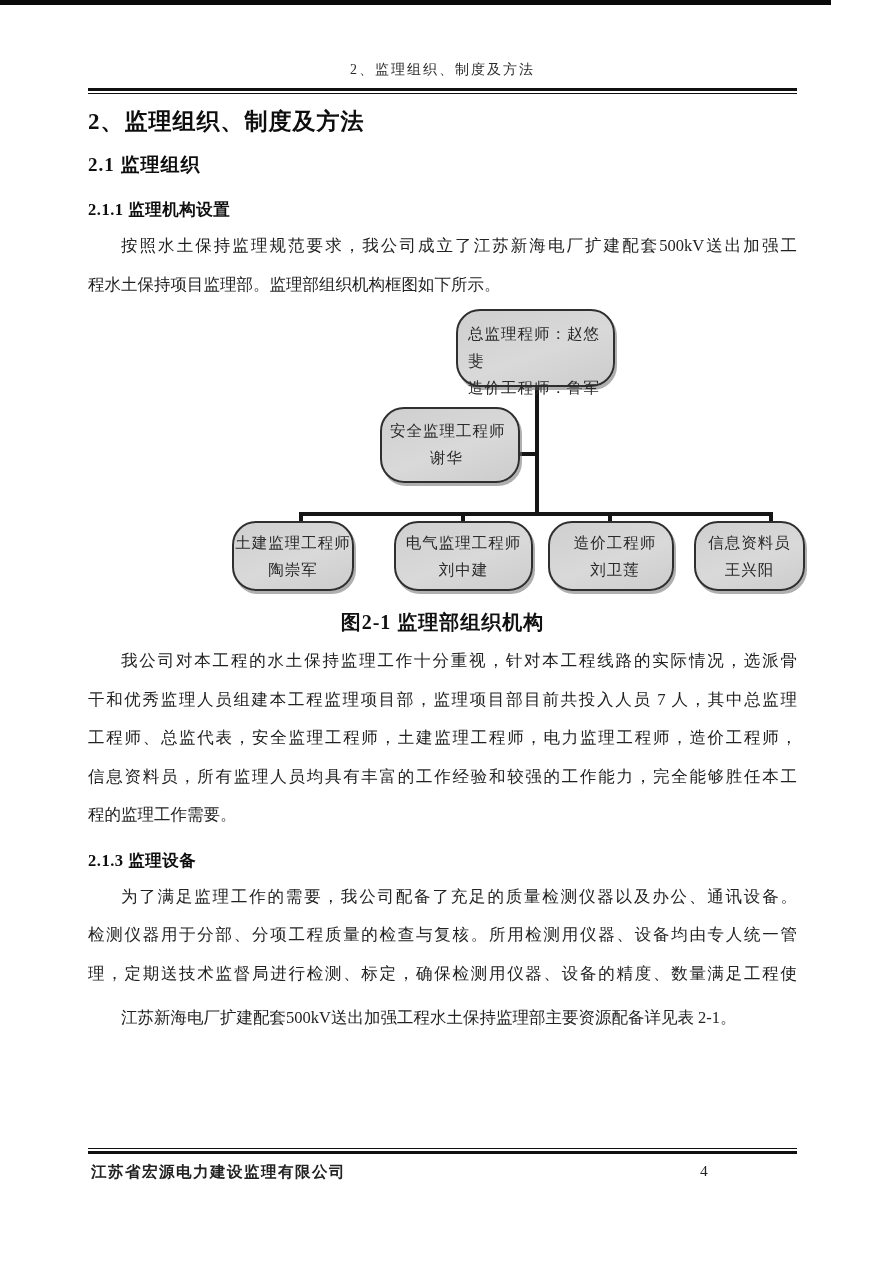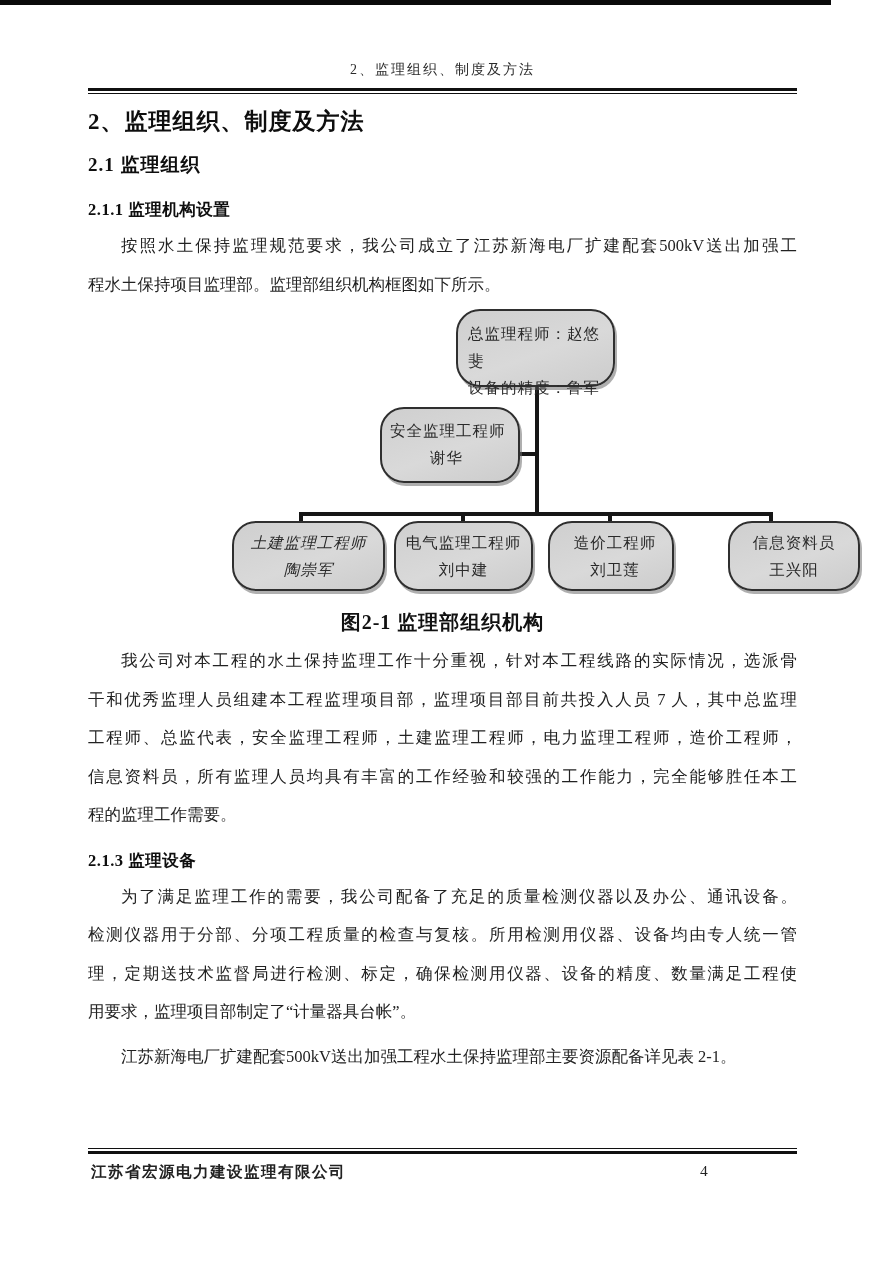--- a/index.html
+++ b/index.html
@@ -39,24 +39,24 @@
     border:2px solid #2f2f2f;border-radius:24px;
     box-shadow:2px 3px 0 rgba(110,110,110,.55);
     font-size:15.5px;color:#2a2a2a;letter-spacing:1px;
   }
   .org .nl{line-height:27px;}
   .node.chief{left:388px;top:5px;width:159px;height:78px;padding:9px 0 0 10px;}
   .node.safety{left:312px;top:103px;width:140px;height:76px;padding:8px 8px 0 0;}
   .node.safety .a{padding-left:8px;}
   .node.safety .b{padding-left:48px;}
   .node.bottom{top:217px;height:70px;padding-top:6px;text-align:center;}
-  .node.civil{left:164px;width:153px;font-style:italic;}
+  .node.civil{left:164px;width:122px;}
   .node.electrical{left:326px;width:139px;}
   .node.cost{left:480px;width:126px;padding-left:8px;}
-  .node.info{left:660px;width:132px;}
+  .node.info{left:626px;width:111px;}
   .org .cline{position:absolute;background:#161616;}
   .trunk{left:467px;top:83px;width:4px;height:129px;}
   .safety-link{left:452px;top:148px;width:19px;height:4px;}
   .bus{left:231px;top:208px;width:474px;height:4px;}
   .drop{width:4px;height:11px;top:211px;}
   .drop.d1{left:231px;}
   .drop.d2{left:393px;}
   .drop.d3{left:540px;}
   .drop.d4{left:701px;}
 
@@ -98,21 +98,21 @@
     <div class="cline trunk"></div>
     <div class="cline safety-link"></div>
     <div class="cline bus"></div>
     <div class="cline drop d1"></div>
     <div class="cline drop d2"></div>
     <div class="cline drop d3"></div>
     <div class="cline drop d4"></div>
 
     <div class="node chief">
       <div class="nl a">总监理程师：赵悠斐</div>
-      <div class="nl b">设备的精度：鲁军</div>
+      <div class="nl b">造价工程师：鲁军</div>
     </div>
 
     <div class="node safety">
       <div class="nl a">安全监理工程师</div>
       <div class="nl b">谢华</div>
     </div>
 
     <div class="node bottom civil">
       <div class="nl">土建监理工程师</div>
       <div class="nl">陶崇军</div>
@@ -142,21 +142,20 @@
     <div class="pline">工程师、总监代表，安全监理工程师，土建监理工程师，电力监理工程师，造价工程师，</div>
     <div class="pline">信息资料员，所有监理人员均具有丰富的工作经验和较强的工作能力，完全能够胜任本工</div>
     <div class="pline end">程的监理工作需要。</div>
   </div>
 
   <div class="h3" style="margin-top:14px;">2.1.3 监理设备</div>
   <div class="para">
     <div class="pline first">为了满足监理工作的需要，我公司配备了充足的质量检测仪器以及办公、通讯设备。</div>
     <div class="pline">检测仪器用于分部、分项工程质量的检查与复核。所用检测用仪器、设备均由专人统一管</div>
     <div class="pline">理，定期送技术监督局进行检测、标定，确保检测用仪器、设备的精度、数量满足工程使</div>
-    <div class="pline end">用要求，监理项目部制定了“计量器具台帐”。</div>
   </div>
   <div class="para">
     <div class="pline first end">江苏新海电厂扩建配套500kV送出加强工程水土保持监理部主要资源配备详见表 2-1。</div>
   </div>
 
 </div>
 
 <div class="footer">
   <div class="rule-f">
     <div class="thin"></div>

